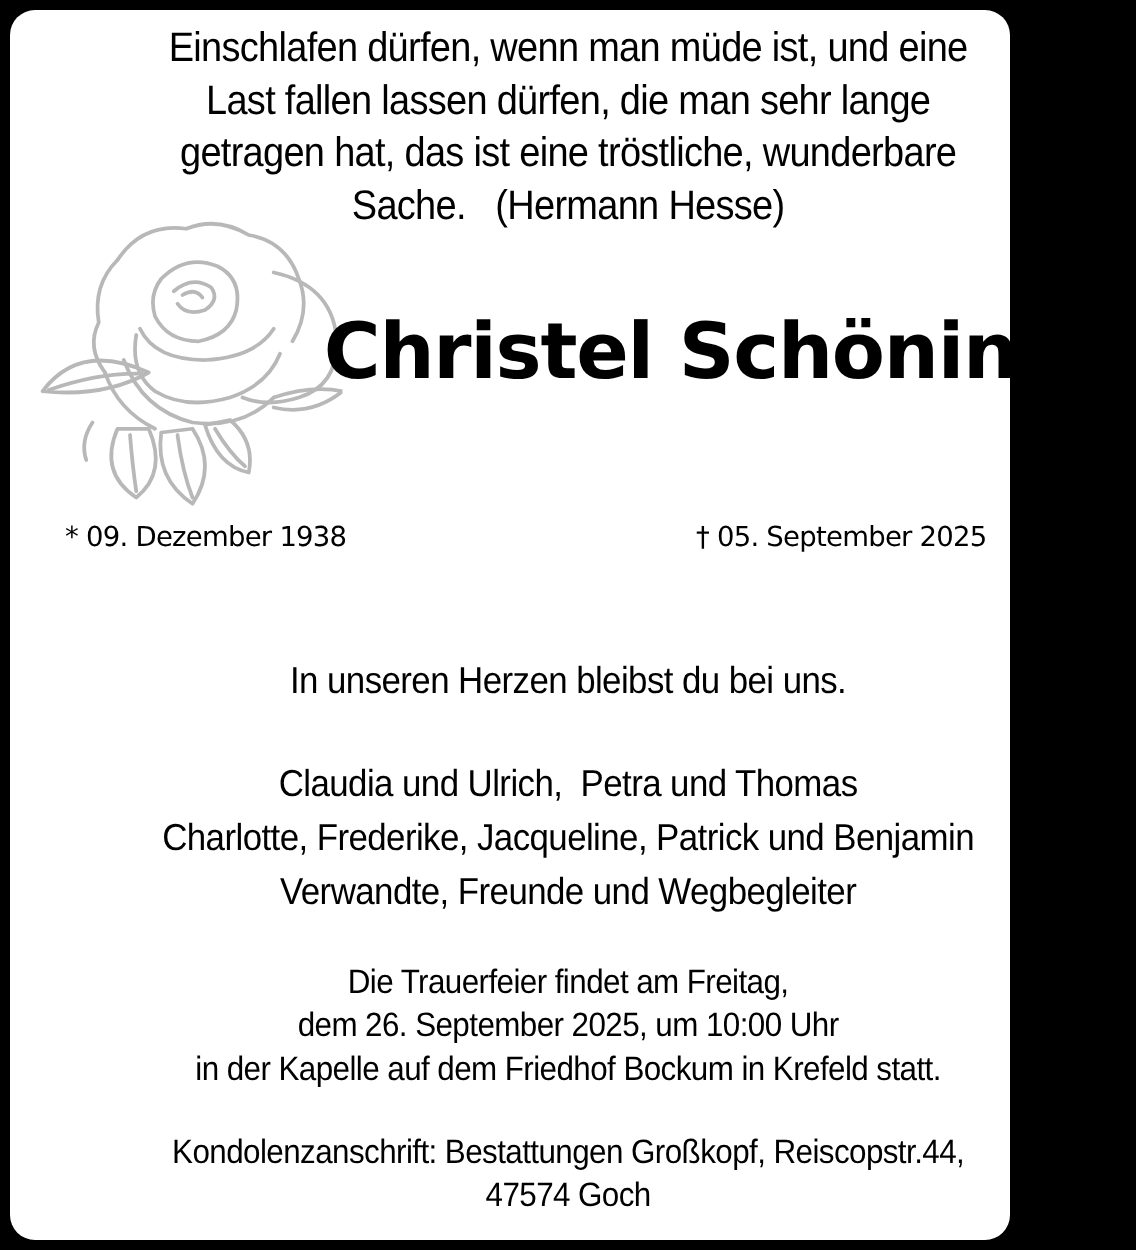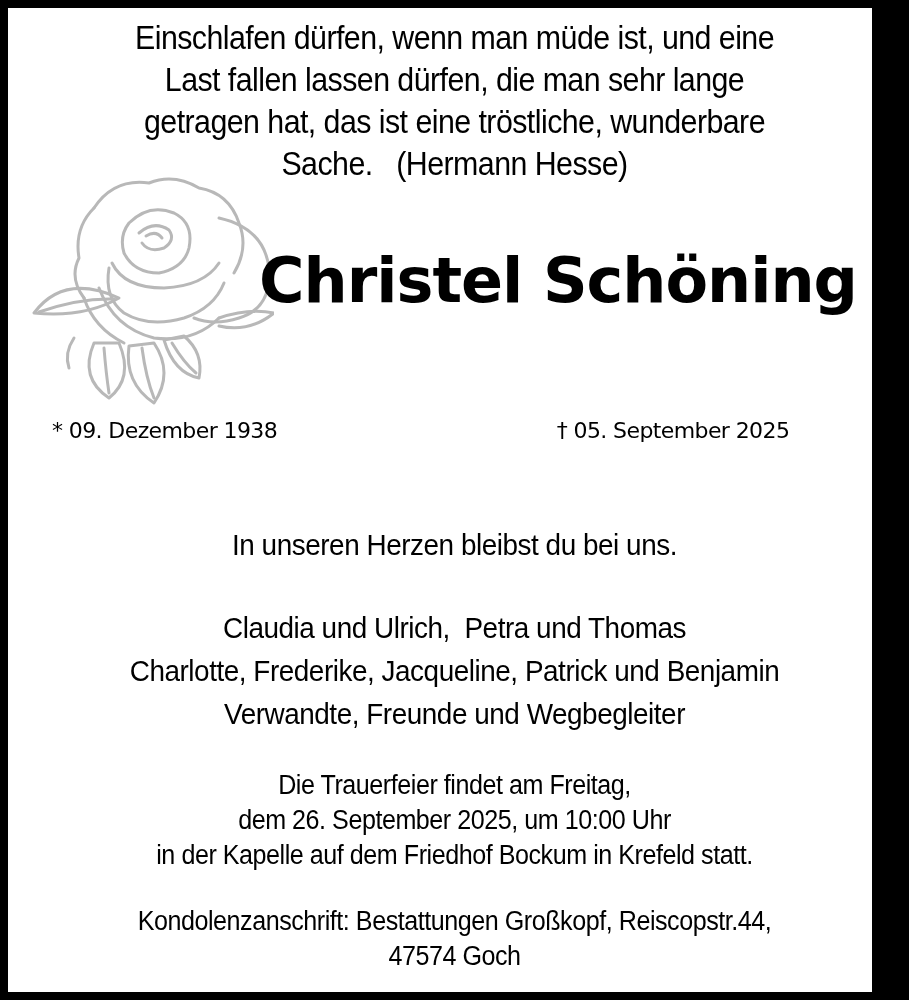--- a/index.html
+++ b/index.html
@@ -5,25 +5,26 @@
     html, body { margin: 0; padding: 0; }
     body {
       width: 909px; height: 1000px;
       background: #000;
       position: relative;
       overflow: hidden;
     }
     .card {
       position: absolute;
       left: 8px; top: 8px;
-      width: 864px; height: 984px;
+      width: 800px; height: 984px;
       background: #fff;
       overflow: hidden;
       color: #000;
       font-family: "Liberation Sans", sans-serif;
+      border-radius: 20px;
     }
     .line {
       position: absolute;
       left: 0; width: 893px;
       text-align: center;
       white-space: nowrap;
     }
     .quote {
       font-size: 33px;
       line-height: 40px;

